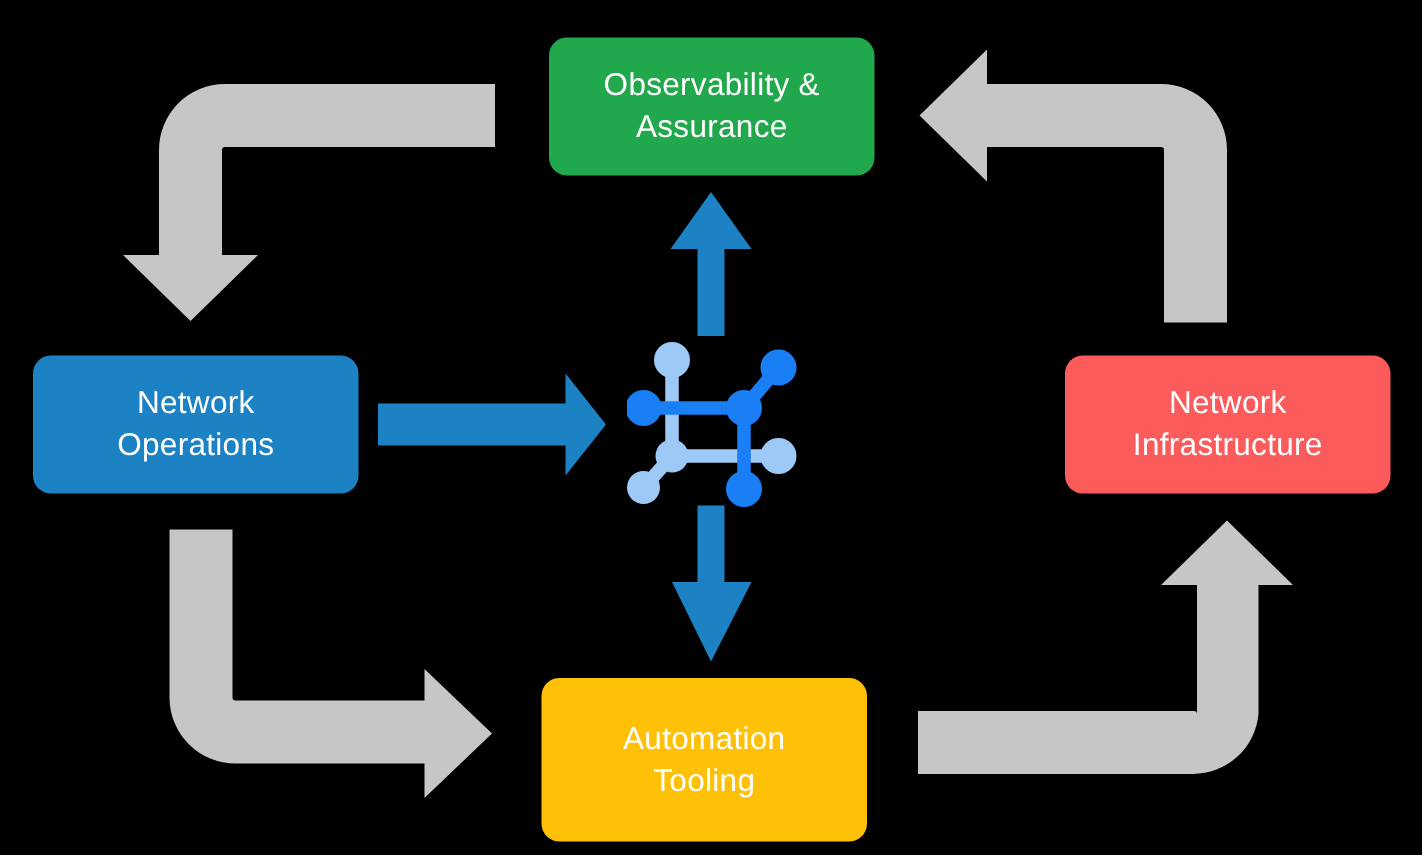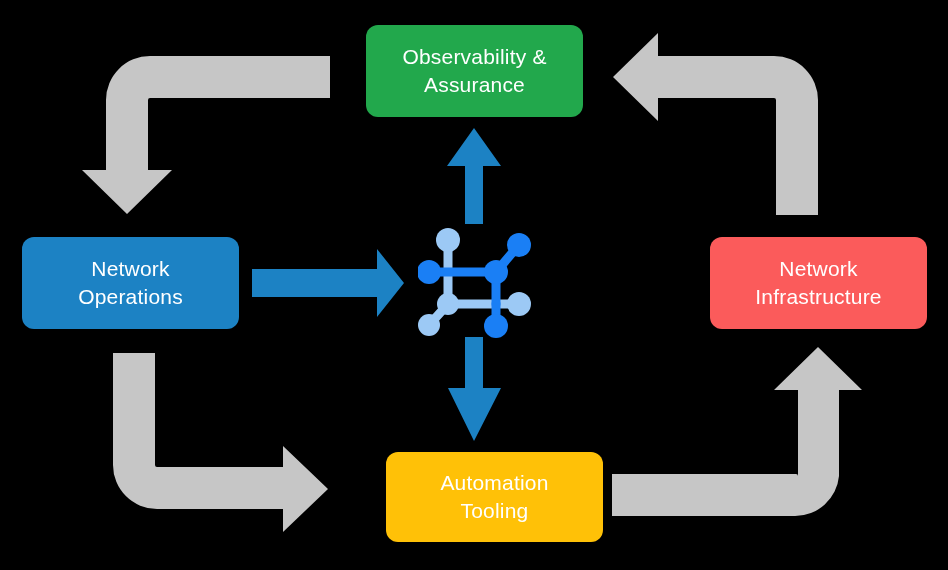--- a/index.html
+++ b/index.html
@@ -36,21 +36,21 @@
   #box-observability {
     left: 366px; top: 25px; width: 217px; height: 92px;
   }
   #box-network-operations {
     left: 22px; top: 237px; width: 217px; height: 92px;
   }
   #box-network-infrastructure {
     left: 710px; top: 237px; width: 217px; height: 92px;
   }
   #box-automation {
-    left: 386px; top: 452px; width: 217px; height: 90px;
+    left: 361px; top: 452px; width: 217px; height: 109px;
   }
   .arrow-svg {
     position: absolute;
     left: 0; top: 0;
     width: 948px;
     height: 570px;
     pointer-events: none;
   }
   .center-icon {
     position: absolute;

